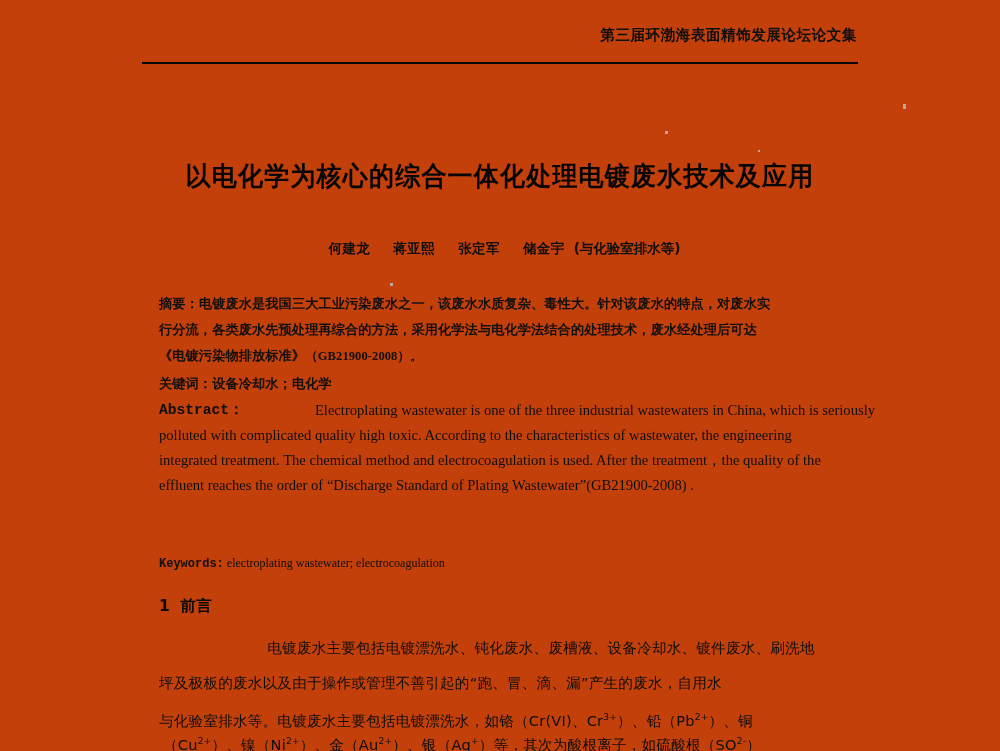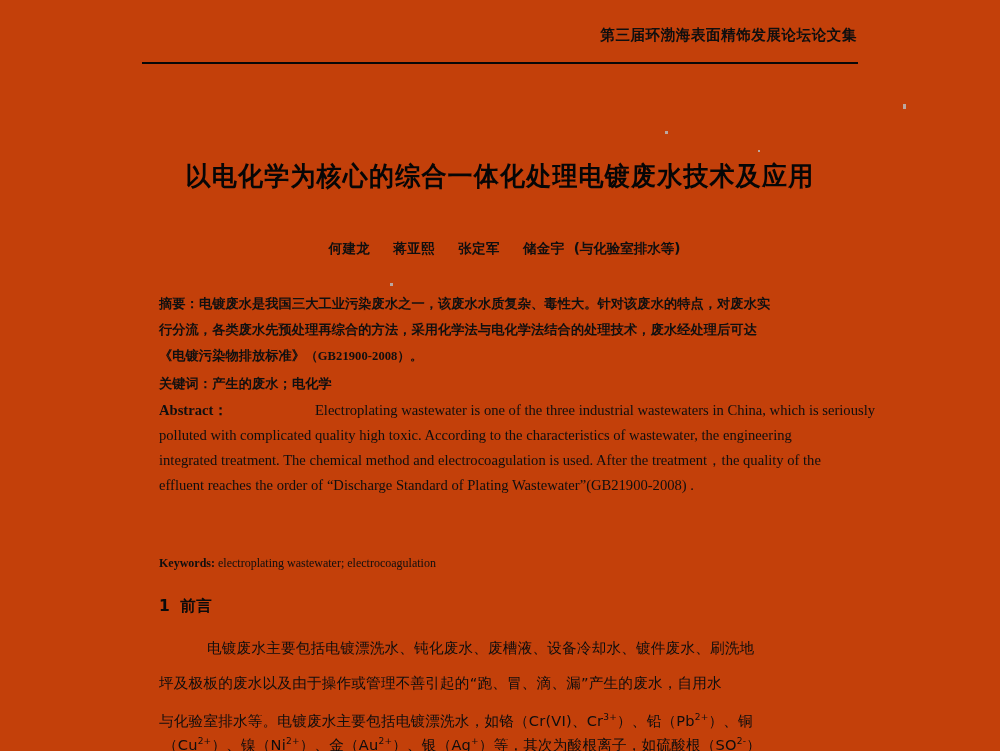--- a/index.html
+++ b/index.html
@@ -121,21 +121,21 @@
     color: #111;
     line-height: 25px;
     text-align: justify;
     white-space: nowrap;
   }
   .en-line.spread {
     display: flex;
     justify-content: space-between;
   }
   .en-line.spread > span { display: inline-block; }
-  .en-bold { font-weight: 700; }
+  .en-bold { font-weight: 700; font-family: Liberation Mono, monospace; }
 
   .kw-en {
     top: 556px;
     font-family: "Liberation Serif", "DejaVu Serif", serif;
     font-size: 12px;
     color: #111;
   }
 
   
   .section-heading {
@@ -154,21 +154,21 @@
     font-family: "DejaVu Sans", "Liberation Sans", sans-serif;
     font-size: 14.6px;
     font-weight: 500;
     color: #101010;
     line-height: 35px;
     white-space: nowrap;
     letter-spacing: 0.2px;
   }
   .body-line.justify {
     display: flex;
-    justify-content: flex-start;
+    justify-content: center;
   }
   sup { font-size: 0.62em; vertical-align: super; }
 
   .clip-bottom {
     position: absolute;
     left: 143px;
     top: 730px;
     width: 716px;
     height: 21px;
     overflow: hidden;
@@ -198,21 +198,21 @@
     <span class="name">储金宇</span><span class="affil">(与化验室排水等)</span>
   </div>
 
   <div class="col cn-block">
     <div class="cn-line"><span class="lbl">摘要：</span><span>电镀废水是我国三大工业污染废水之一，该废水水质复杂、毒性大。针对该废水的特点，对废水实</span></div>
     <div class="cn-line">行分流，各类废水先预处理再综合的方法，采用化学法与电化学法结合的处理技术，废水经处理后可达</div>
     <div class="cn-line"><span>《电镀污染物排放标准》</span><span class="cn-ascii">（GB21900-2008）。</span></div>
   </div>
 
   <div class="col kw-cn">
-    <div class="cn-line"><span class="lbl">关键词：</span><span>产生的废水；电化学</span></div>
+    <div class="cn-line"><span class="lbl">关键词：</span><span>设备冷却水；电化学</span></div>
   </div>
 
   <div class="col en-block">
     <div class="en-line spread">
         <span class="en-bold">Abstract：</span>
         <span>Electroplating wastewater is one of the three industrial wastewaters in China, which is seriously</span>
       </div>
     <div class="en-line">polluted with complicated quality high toxic. According to the characteristics of wastewater, the engineering</div>
     <div class="en-line">integrated treatment. The chemical method and electrocoagulation is used. After the treatment，the quality of the</div>
     <div class="en-line">effluent reaches the order of “Discharge Standard of Plating Wastewater”(GB21900-2008) .</div>

